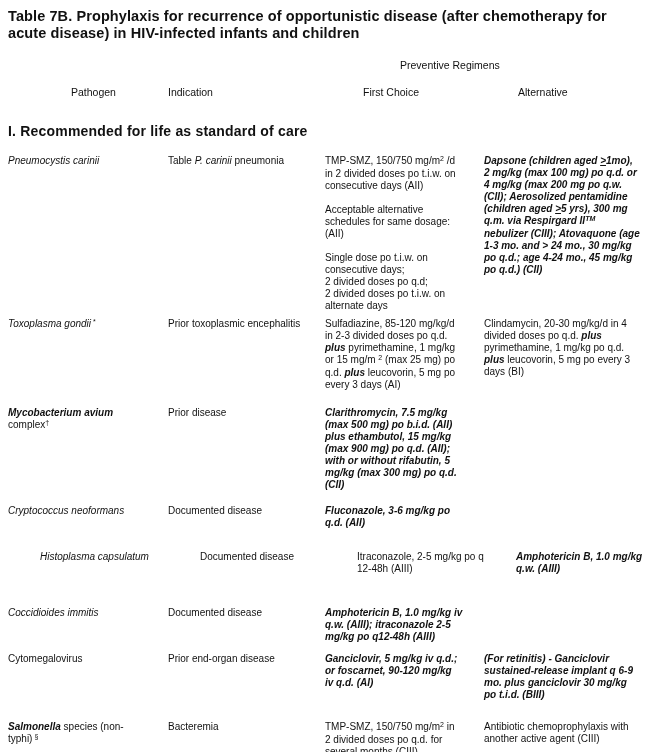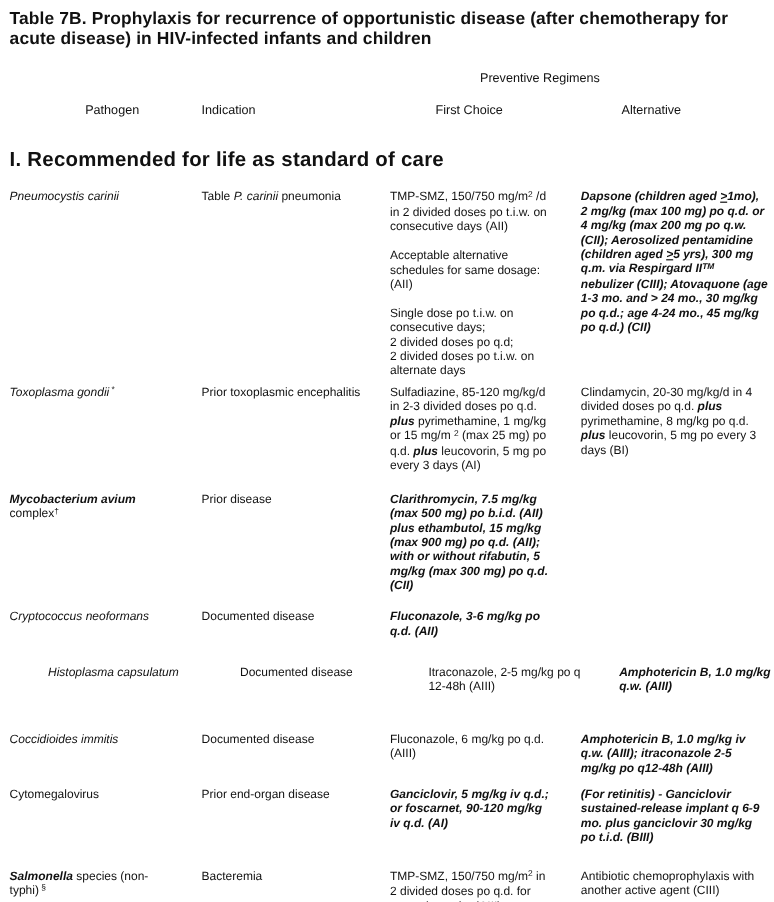--- a/index.html
+++ b/index.html
@@ -24,21 +24,21 @@
     grid-template-columns:160px 157px 159px 161px;
   }
   .colheads { margin-top:15px; font-size:10.5px; }
   .colheads .ch { white-space:nowrap; }
   .ch-pathogen { margin-left:24px;padding-left:39px; }
   .ch-indication { margin-left:0px; }
   .ch-first { margin-left:38px; }
   .ch-alt { margin-left:34px; }
   .section {
     margin-top:25px;
-    font-size:17px; font-weight:bold; letter-spacing:0.2px;
+    font-size:14px; font-weight:bold; letter-spacing:0.2px;
   }
   .rows { margin-top:16px; }
   .row { align-items:start; }
   .row:nth-child(1){ margin-bottom:6px; }
   .row:nth-child(2){ margin-bottom:16px; }
   .row:nth-child(3){ margin-bottom:14px; }
   .row:nth-child(4){ margin-bottom:22px; }
   .row:nth-child(5){ margin-bottom:32px;margin-left:32px; }
   .row:nth-child(6){ margin-bottom:10px; }
   .row:nth-child(7){ margin-bottom:20px; }
@@ -92,21 +92,21 @@
         <div class="cell c1">
           <div class="para"><span class="run i">Toxoplasma gondii</span><span class="run sup"> *</span></div>
         </div>
         <div class="cell c2">
           <div class="para"><span class="run n">Prior toxoplasmic encephalitis</span></div>
         </div>
         <div class="cell c3">
           <div class="para"><span class="run n">Sulfadiazine, 85-120 mg/kg/d in 2-3 divided doses po q.d. </span><span class="run bi">plus</span><span class="run n"> pyrimethamine, 1 mg/kg or 15 mg/m </span><span class="run sup">2</span><span class="run n"> (max 25 mg) po q.d. </span><span class="run bi">plus</span><span class="run n"> leucovorin, 5 mg po every 3 days (AI)</span></div>
         </div>
         <div class="cell c4">
-          <div class="para"><span class="run n">Clindamycin, 20-30 mg/kg/d in 4 divided doses po q.d. </span><span class="run bi">plus</span><span class="run n"> pyrimethamine, 8 mg/kg po q.d. </span><span class="run bi">plus</span><span class="run n"> leucovorin, 5 mg po every 3 days (BI)</span></div>
+          <div class="para"><span class="run n">Clindamycin, 20-30 mg/kg/d in 4 divided doses po q.d. </span><span class="run bi">plus</span><span class="run n"> pyrimethamine, 1 mg/kg po q.d. </span><span class="run bi">plus</span><span class="run n"> leucovorin, 5 mg po every 3 days (BI)</span></div>
         </div>
       </div>
       <div class="grid row">
         <div class="cell c1">
           <div class="para"><span class="run bi">Mycobacterium avium</span><span class="run n"> complex</span><span class="run sup">†</span></div>
         </div>
         <div class="cell c2">
           <div class="para"><span class="run n">Prior disease</span></div>
         </div>
         <div class="cell c3 cell-bi">
@@ -139,23 +139,20 @@
           <div class="para"><span class="run n">Amphotericin B, 1.0 mg/kg iv q.w. (AIII)</span></div>
         </div>
       </div>
       <div class="grid row">
         <div class="cell c1">
           <div class="para"><span class="run i">Coccidioides immitis</span></div>
         </div>
         <div class="cell c2">
           <div class="para"><span class="run n">Documented disease</span></div>
         </div>
-        <div class="cell c3">
-          <div class="para"><span class="run n">Fluconazole, 6 mg/kg po q.d. (AIII)</span></div>
-        </div>
         <div class="cell c4 cell-bi">
           <div class="para"><span class="run n">Amphotericin B, 1.0 mg/kg iv q.w. (AIII); itraconazole 2-5 mg/kg po q12-48h (AIII)</span></div>
         </div>
       </div>
       <div class="grid row">
         <div class="cell c1">
           <div class="para"><span class="run n">Cytomegalovirus</span></div>
         </div>
         <div class="cell c2">
           <div class="para"><span class="run n">Prior end-organ disease</span></div>

